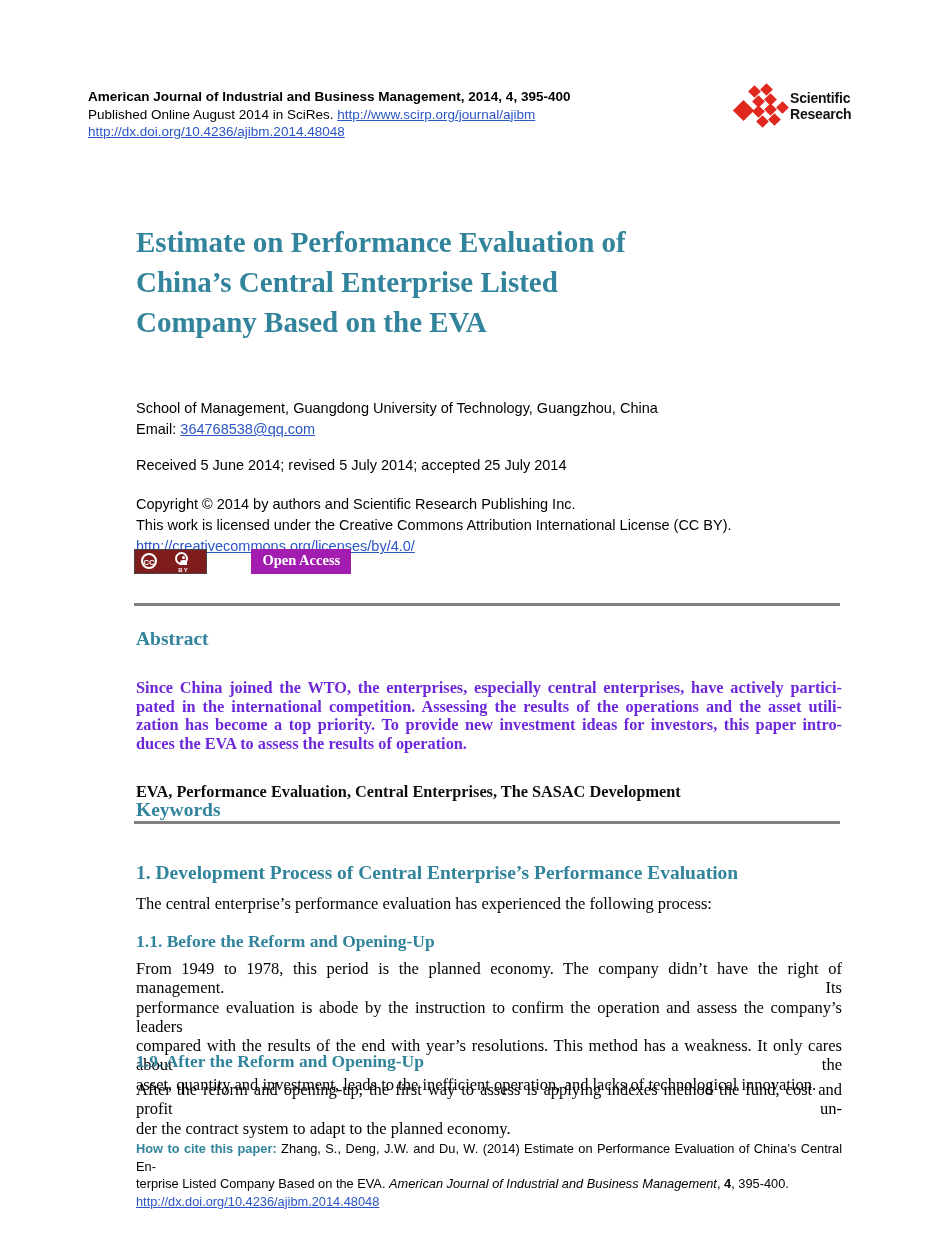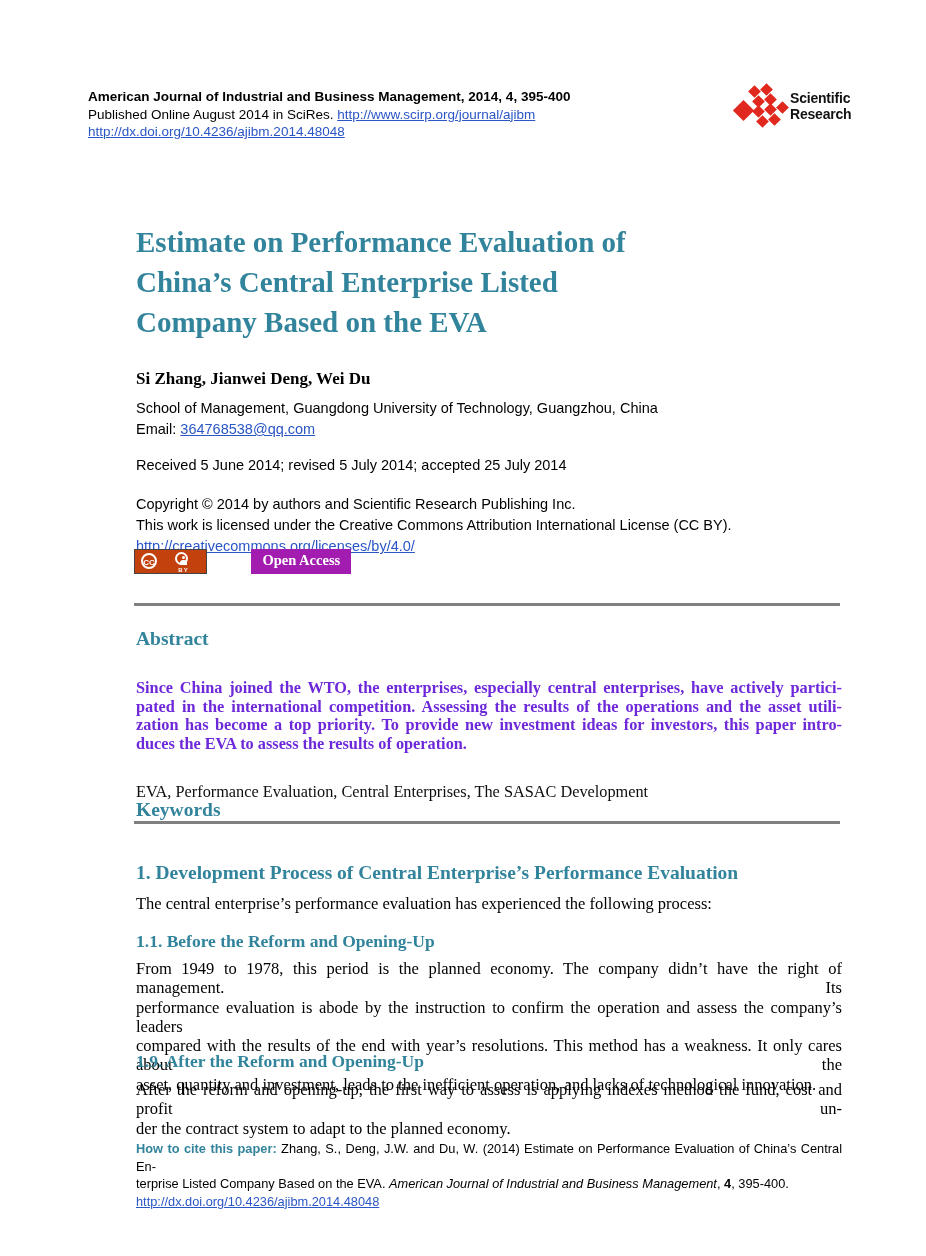--- a/index.html
+++ b/index.html
@@ -54,21 +54,21 @@
     font-size: 14.5px; color: #000;
   }
   .copyright {
     position: absolute; left: 136px; top: 494px; width: 706px;
     font-size: 14.5px; line-height: 21px; color: #000;
   }
   
   .badge-row { position: absolute; left: 134px; top: 549px; height: 26px; }
   .cc-badge {
     position: relative; display: inline-block; vertical-align: top;
-    width: 73px; height: 25px; background: #c2410c; border: 1px solid #444;
+    width: 73px; height: 25px; background: #7f1d1d; border: 1px solid #444;
   }
   .cc-circle {
     position: absolute; top: 3px; left: 6px; width: 16px; height: 16px;
     border: 2px solid #fff; border-radius: 50%;
     color: #fff; font-size: 8px; font-weight: bold; text-align: center;
     line-height: 15px; font-family: "Liberation Sans", sans-serif;
   }
   .by-circle {
     position: absolute; top: 2px; left: 40px; width: 13px; height: 13px;
     border: 2px solid #fff; border-radius: 50%;
@@ -107,21 +107,21 @@
   .h-sec11 { top: 931px; font-size: 17.5px; }
   .h-sec12 { top: 1051px; font-size: 17.5px; }
   
   .abstract-body {
     position: absolute; left: 136px; top: 679px; width: 706px;
     font-family: "Liberation Serif", serif; font-weight: bold;
     font-size: 16.3px; line-height: 18.6px; color: #6d28d9;
   }
   .keywords-text {
     position: absolute; left: 136px; top: 782px; width: 706px;
-    font-family: "Liberation Serif", serif; font-weight: normal;
+    font-family: "Liberation Serif", serif; font-weight: bold;
     font-size: 16.3px; color: #0d0d0d;
   }
   .sec1-intro {
     position: absolute; left: 136px; top: 894px; width: 706px;
     font-family: "Liberation Serif", serif; font-size: 16.5px; color: #000;
   }
   .sec11-body {
     position: absolute; left: 136px; top: 959px; width: 706px;
     font-family: "Liberation Serif", serif; font-size: 16.5px; line-height: 19.3px; color: #000;
   }
@@ -169,21 +169,20 @@
       <div>Research</div>
     </div>
   </div>
 
   <div class="title-block">
     <div>Estimate on Performance Evaluation of</div>
     <div>China’s Central Enterprise Listed</div>
     <div>Company Based on the EVA</div>
   </div>
 
-  <div class="authors">Si Zhang, Jianwei Deng, Wei Du</div>
   <div class="affiliation">
     <div>School of Management, Guangdong University of Technology, Guangzhou, China</div>
     <div><span>Email: </span><a class="link">364768538@qq.com</a></div>
   </div>
 
   <div class="received">Received 5 June 2014; revised 5 July 2014; accepted 25 July 2014</div>
 
   <div class="copyright">
     <div>Copyright © 2014 by authors and Scientific Research Publishing Inc.</div>
     <div>This work is licensed under the Creative Commons Attribution International License (CC BY).</div>

